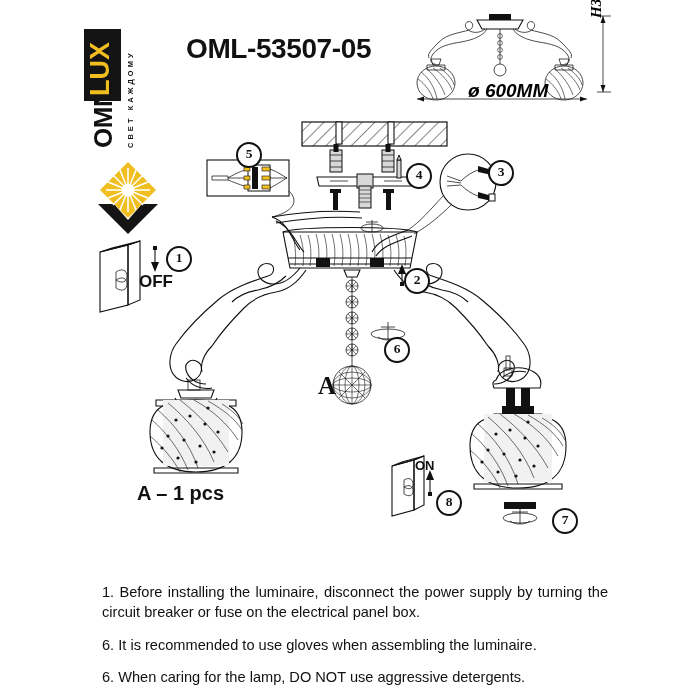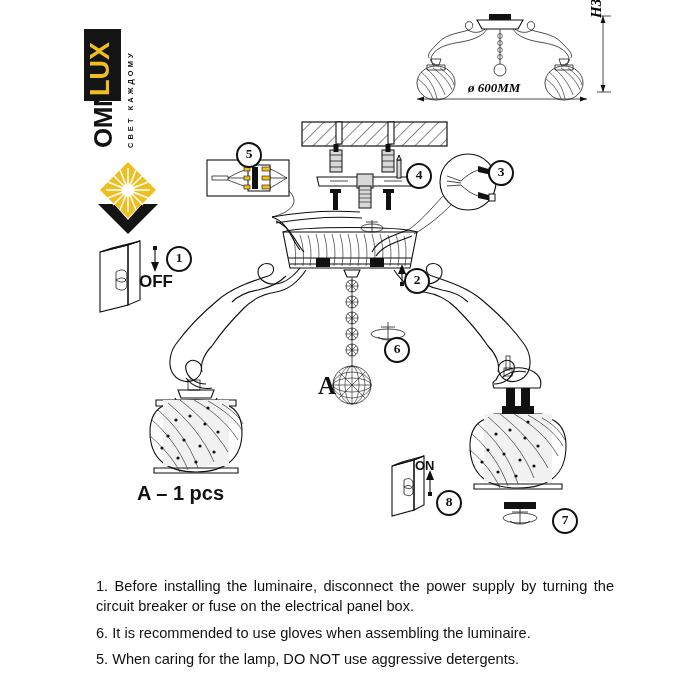--- a/index.html
+++ b/index.html
@@ -51,43 +51,43 @@
   .lnT{fill:none;stroke:#111;stroke-width:0.75;}
   .lnF{fill:none;stroke:#111;stroke-width:0.6;}
   .fb{fill:#111;stroke:none;}
   .fw{fill:#fff;stroke:#111;stroke-width:1;}
   .fg{fill:#d8d8d8;stroke:#111;stroke-width:1;}
   .hatchline{stroke:#111;stroke-width:1;fill:none;}
 
   
   #dim-drawing{position:absolute;left:405px;top:2px;width:215px;height:108px;}
   #dim-w-label{
-    position:absolute;left:468px;top:80px;font-size:13px;font-style:italic;
-    font-weight:bold;font-family:Liberation Serif, serif;
+    position:absolute;left:468px;top:80px;font-size:19px;font-style:italic;
+    font-weight:bold;font-family:Liberation Sans, sans-serif;
   }
   #dim-h-label{
     position:absolute;left:588px;top:18px;font-size:15px;font-style:italic;
     font-weight:bold;font-family:"Liberation Serif",serif;
     transform:rotate(-90deg);transform-origin:0 0;white-space:nowrap;
   }
 
   
   #assembly{position:absolute;left:0;top:0;width:700px;height:560px;}
 
   #label-off{position:absolute;left:139px;top:272px;font-size:17px;}
   #label-on{position:absolute;left:415px;top:458px;font-size:13px;}
   #label-A{position:absolute;left:318px;top:372px;font-size:25px;font-family:"Liberation Serif",serif;}
   #label-a-pcs{position:absolute;left:137px;top:482px;font-size:20px;}
 
   
   #instructions{
     position:absolute;left:90px;top:570px;width:530px;
     font-size:14.6px;line-height:20.4px;color:#111;text-align:justify;
   }
-  #instructions p{margin:6px;}
+  #instructions p{margin:12px;}
 </style>
 </head>
 <body>
 
 <div class="sheet">
 
   <div id="logo-block">
     <div id="logo-rot">
       <div id="logo-omni">OMNI</div>
       <div id="logo-luxbox">
@@ -116,20 +116,21 @@
           <line x1="32" y1="30" x2="24" y2="50"></line>
         <line x1="32" y1="30" x2="12" y2="22"></line>
           <line x1="32" y1="30" x2="52" y2="38"></line>
         <line x1="32" y1="30" x2="52" y2="22"></line>
           <line x1="32" y1="30" x2="12" y2="38"></line>
       </g>
       <circle cx="32" cy="30" r="6.5" fill="#fff"></circle>
     </svg>
   </div>
 
+  <div id="model-number">OML-53507-05</div>
 
   <div id="dim-drawing">
     <svg width="215" height="108" viewBox="0 0 215 108">
 
       <path class="ln" d="M72 18 L118 18 L113 27 L77 27 Z" fill="#333"></path>
       <rect x="84" y="12" width="22" height="6" class="fb"></rect>
 
       <path class="lnT" d="M80 27 C74 32 66 31 62 27 C58 23 62 18 66 20 C69 22 68 27 64 28 C54 31 42 32 34 40 C26 48 22 52 24 56"></path>
       <path class="lnT" d="M82 27 C78 34 68 38 56 40 C44 42 34 44 28 52 C24 58 26 62 30 62"></path>
       <path class="lnT" d="M110 27 C116 32 124 31 128 27 C132 23 128 18 124 20 C121 22 122 27 126 28 C136 31 148 32 156 40 C164 48 168 52 166 56"></path>
@@ -470,16 +471,16 @@
   <div class="cal" style="left:436px;top:490px;">8</div>
 
   <div class="lbl" id="label-off">OFF</div>
   <div class="lbl" id="label-on">ON</div>
   <div class="lbl" id="label-A">A</div>
   <div class="lbl" id="label-a-pcs">A – 1 pcs</div>
 
   <div id="instructions">
     <p>1. Before installing the luminaire, disconnect the power supply by turning the circuit breaker or fuse on the electrical panel box.</p>
     <p>6. It is recommended to use gloves when assembling the luminaire.</p>
-    <p>5. When caring for the lamp, DO NOT use aggressive detergents.</p>
+    <p>6. When caring for the lamp, DO NOT use aggressive detergents.</p>
   </div>
 
 </div>
 
 </body></html>

